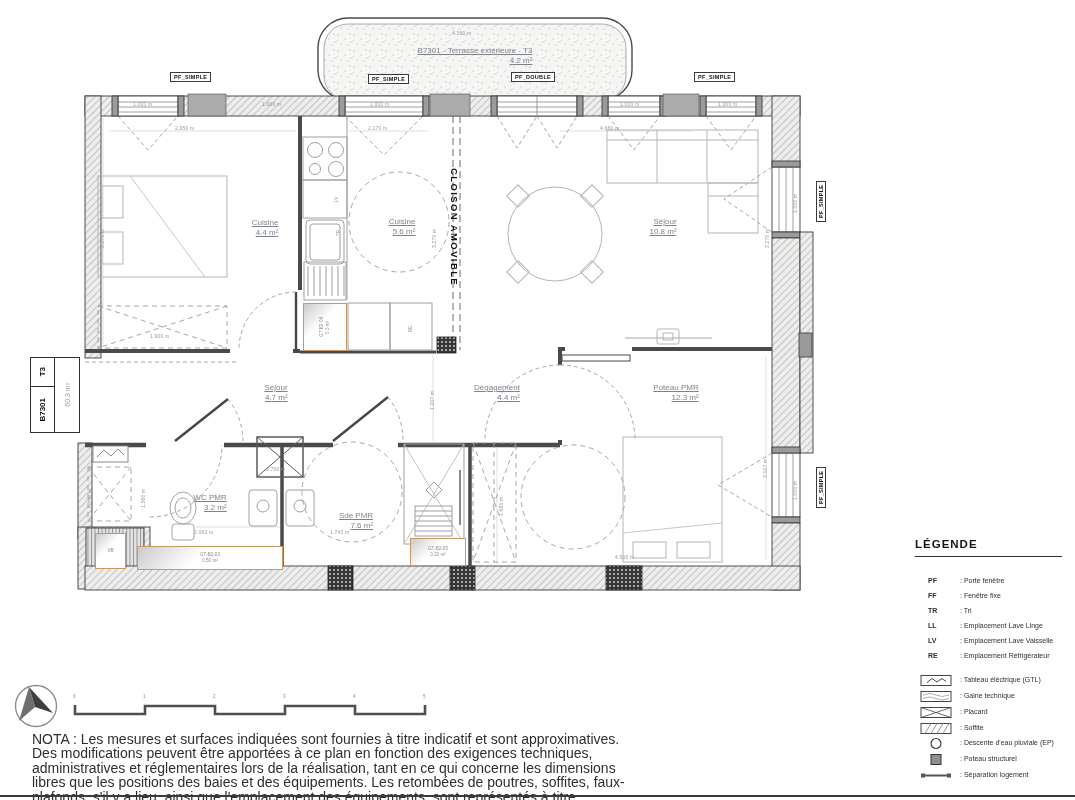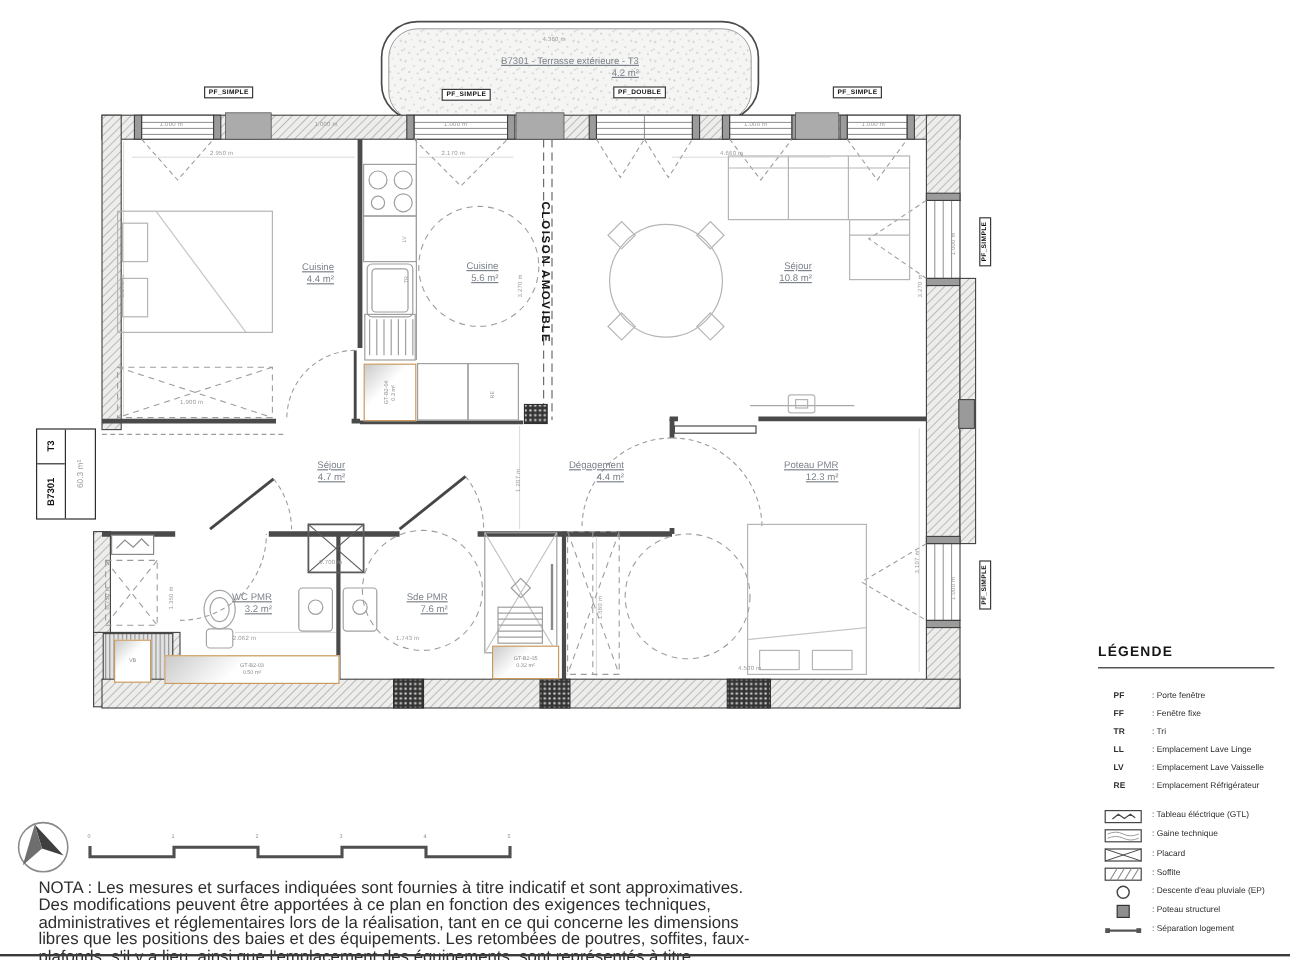--- a/index.html
+++ b/index.html
@@ -382,21 +382,21 @@
   <span style="display:block">4.4 m²</span>
 </div>
 <div class="rlabel" style="left:676px;top:383px;">
   <span style="display:block">Poteau PMR</span>
   <span style="display:block">12.3 m²</span>
 </div>
 <div class="rlabel" style="left:210px;top:493px;">
   <span style="display:block">WC PMR</span>
   <span style="display:block">3.2 m²</span>
 </div>
-<div class="rlabel" style="left:356px;top:493px;">
+<div class="rlabel" style="left:356px;top:511px;">
   <span style="display:block">Sde PMR</span>
   <span style="display:block">7.6 m²</span>
 </div>
 
 <div class="cloison" style="left:449px;top:168px;">CLOISON AMOVIBLE</div>
 
 <span class="equip" style="left:334px;top:202px;">LV</span>
 <span class="equip" style="left:336px;top:236px;">TR</span>
 <span class="equip" style="left:408px;top:332px;">RE</span>
 

